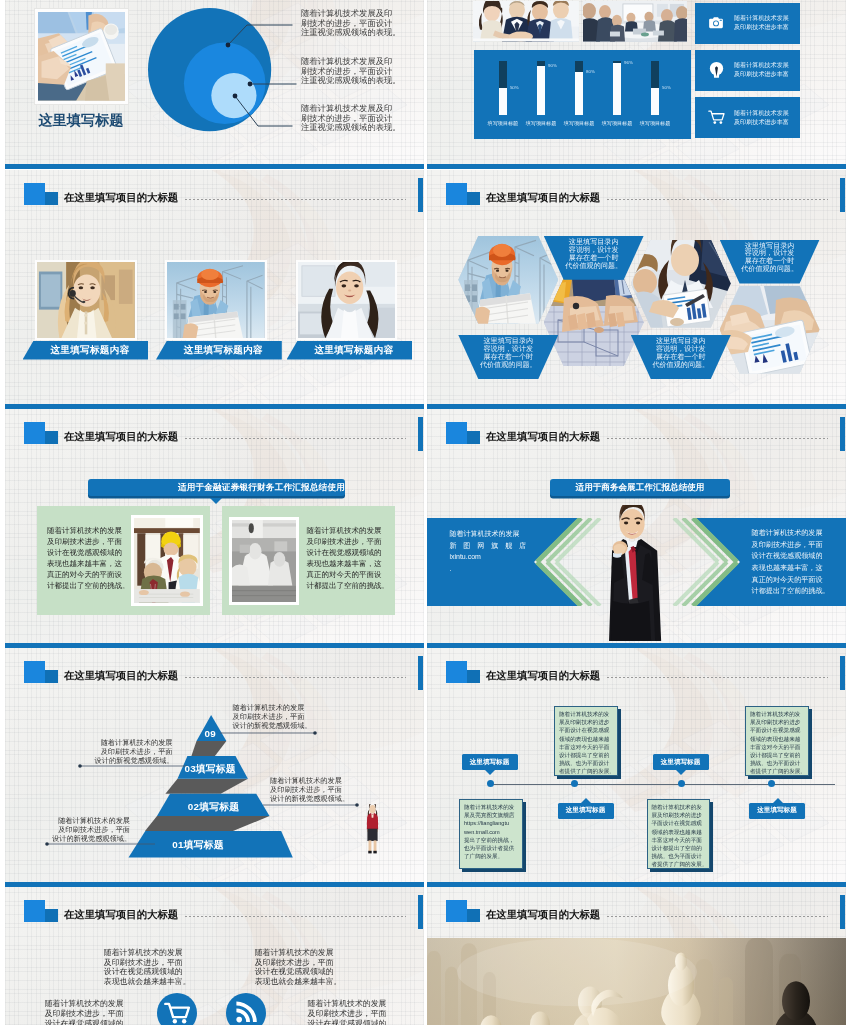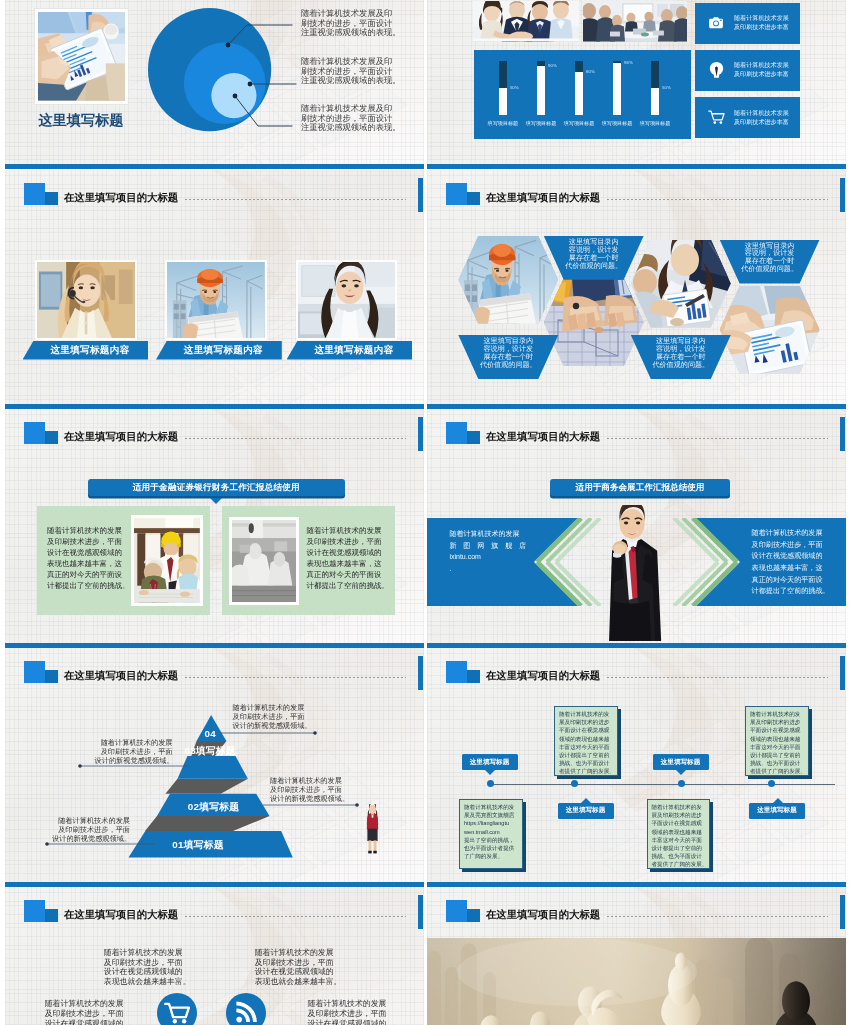--- a/index.html
+++ b/index.html
@@ -48,21 +48,21 @@
 
 
 .hexph{position:absolute;overflow:hidden;z-index:12;background:#cfd7de;
  clip-path:polygon(20% 0,80% 0,100% 50%,80% 100%,20% 100%,0 50%)}
 .hextx{position:absolute;z-index:13;background:#1273b8;
  clip-path:polygon(0 0,100% 0,80% 100%,20% 100%)}
 .hextxin{position:absolute;left:0;right:0;top:3px;font-size:7.1px;color:#e8f2fb;line-height:7.9px;text-align:center}
 
 
 .s5ban{position:absolute;left:82.5px;top:70px;width:257.5px;height:17px;background:#1273b8;z-index:14;
- border-radius:3px;display:flex;align-items:center;justify-content:center;
+ border-radius:3px;display:flex;align-items:center;justify-content:flex-end;
  font-size:8.6px;font-weight:bold;color:#fff;letter-spacing:.2px;box-shadow:0 2.5px 0 #0d5a92}
 .s5ban:after{content:"";position:absolute;left:50%;bottom:-8px;margin-left:-6px;border:6px solid transparent;border-top-color:#1273b8;border-bottom:0}
 .s5box{position:absolute;top:96.6px;height:109.5px;width:173px;background:#c6e0c6;z-index:11}
 .s5tx{position:absolute;top:117px;width:76px;font-size:7.5px;color:#262626;line-height:10.9px;z-index:14;text-align:left;white-space:nowrap}
 
 
 .s6ban{position:absolute;left:123px;top:70px;width:180px;height:17px;background:#1273b8;z-index:14;
  display:flex;align-items:center;justify-content:center;font-size:8.6px;font-weight:bold;color:#fff;box-shadow:0 2.5px 0 #0d5a92;border-radius:3px}
 .s6lt{position:absolute;left:22.4px;top:119px;width:72px;font-size:7px;color:#f0f6fb;line-height:11.6px;z-index:16;text-align:left;white-space:nowrap}
 .s6lt>div:nth-child(2){letter-spacing:2.5px}
@@ -1150,22 +1150,22 @@
       <div class="rightmark"></div>
       <svg class="abs" viewBox="0 0 419 234" style="left:0;top:0;width:419px;height:234px;z-index:12">
         <path d="M191.5 93.1 L221.4 93.1 L209.9 108.1 L186.4 108.1Z" fill="#5a5a5a"></path>
         <path d="M172.5 130.8 L242.9 130.8 L215.7 145.7 L160.4 145.7Z" fill="#5a5a5a"></path>
         <path d="M152 168.1 L264.5 168.1 L228 182.9 L140 182.9Z" fill="#5a5a5a"></path>
         <path d="M206.1 66.9 L221.4 93.1 L191.5 93.1Z" fill="#1273b8"></path>
         <path d="M182.4 108.1 L230.5 108.1 L242.9 130.8 L172.5 130.8Z" fill="#1273b8"></path>
         <path d="M165 145.7 L251.2 145.7 L264.5 168.1 L152 168.1Z" fill="#1273b8"></path>
         <path d="M140.3 182.9 L276.2 182.9 L287.8 209.6 L123.5 209.6Z" fill="#1273b8"></path>
       </svg>
-      <div class="s7lab" style="top:80.2px;left:160.2px;width:90px">04</div>
-      <div class="s7lab" style="top:97px;left:160.2px;width:90px">03填写标题</div>
+      <div class="s7lab" style="top:80.2px;left:160.2px;width:90px">09</div>
+      <div class="s7lab" style="top:115px;left:160.2px;width:90px">03填写标题</div>
       <div class="s7lab" style="top:152.9px;left:163.5px;width:90px">02填写标题</div>
       <div class="s7lab" style="top:190.5px;left:148px;width:90px">01填写标题</div>
       <div class="s7note" style="left:227.5px;top:54.5px;text-align:left">
         <div>随着计算机技术的发展</div>
         <div>及印刷技术进步，平面</div>
         <div>设计的新视觉感观领域。</div>
       </div>
       <div class="s7note" style="left:89.5px;top:89.5px;text-align:right">
         <div>随着计算机技术的发展</div>
         <div>及印刷技术进步，平面</div>

